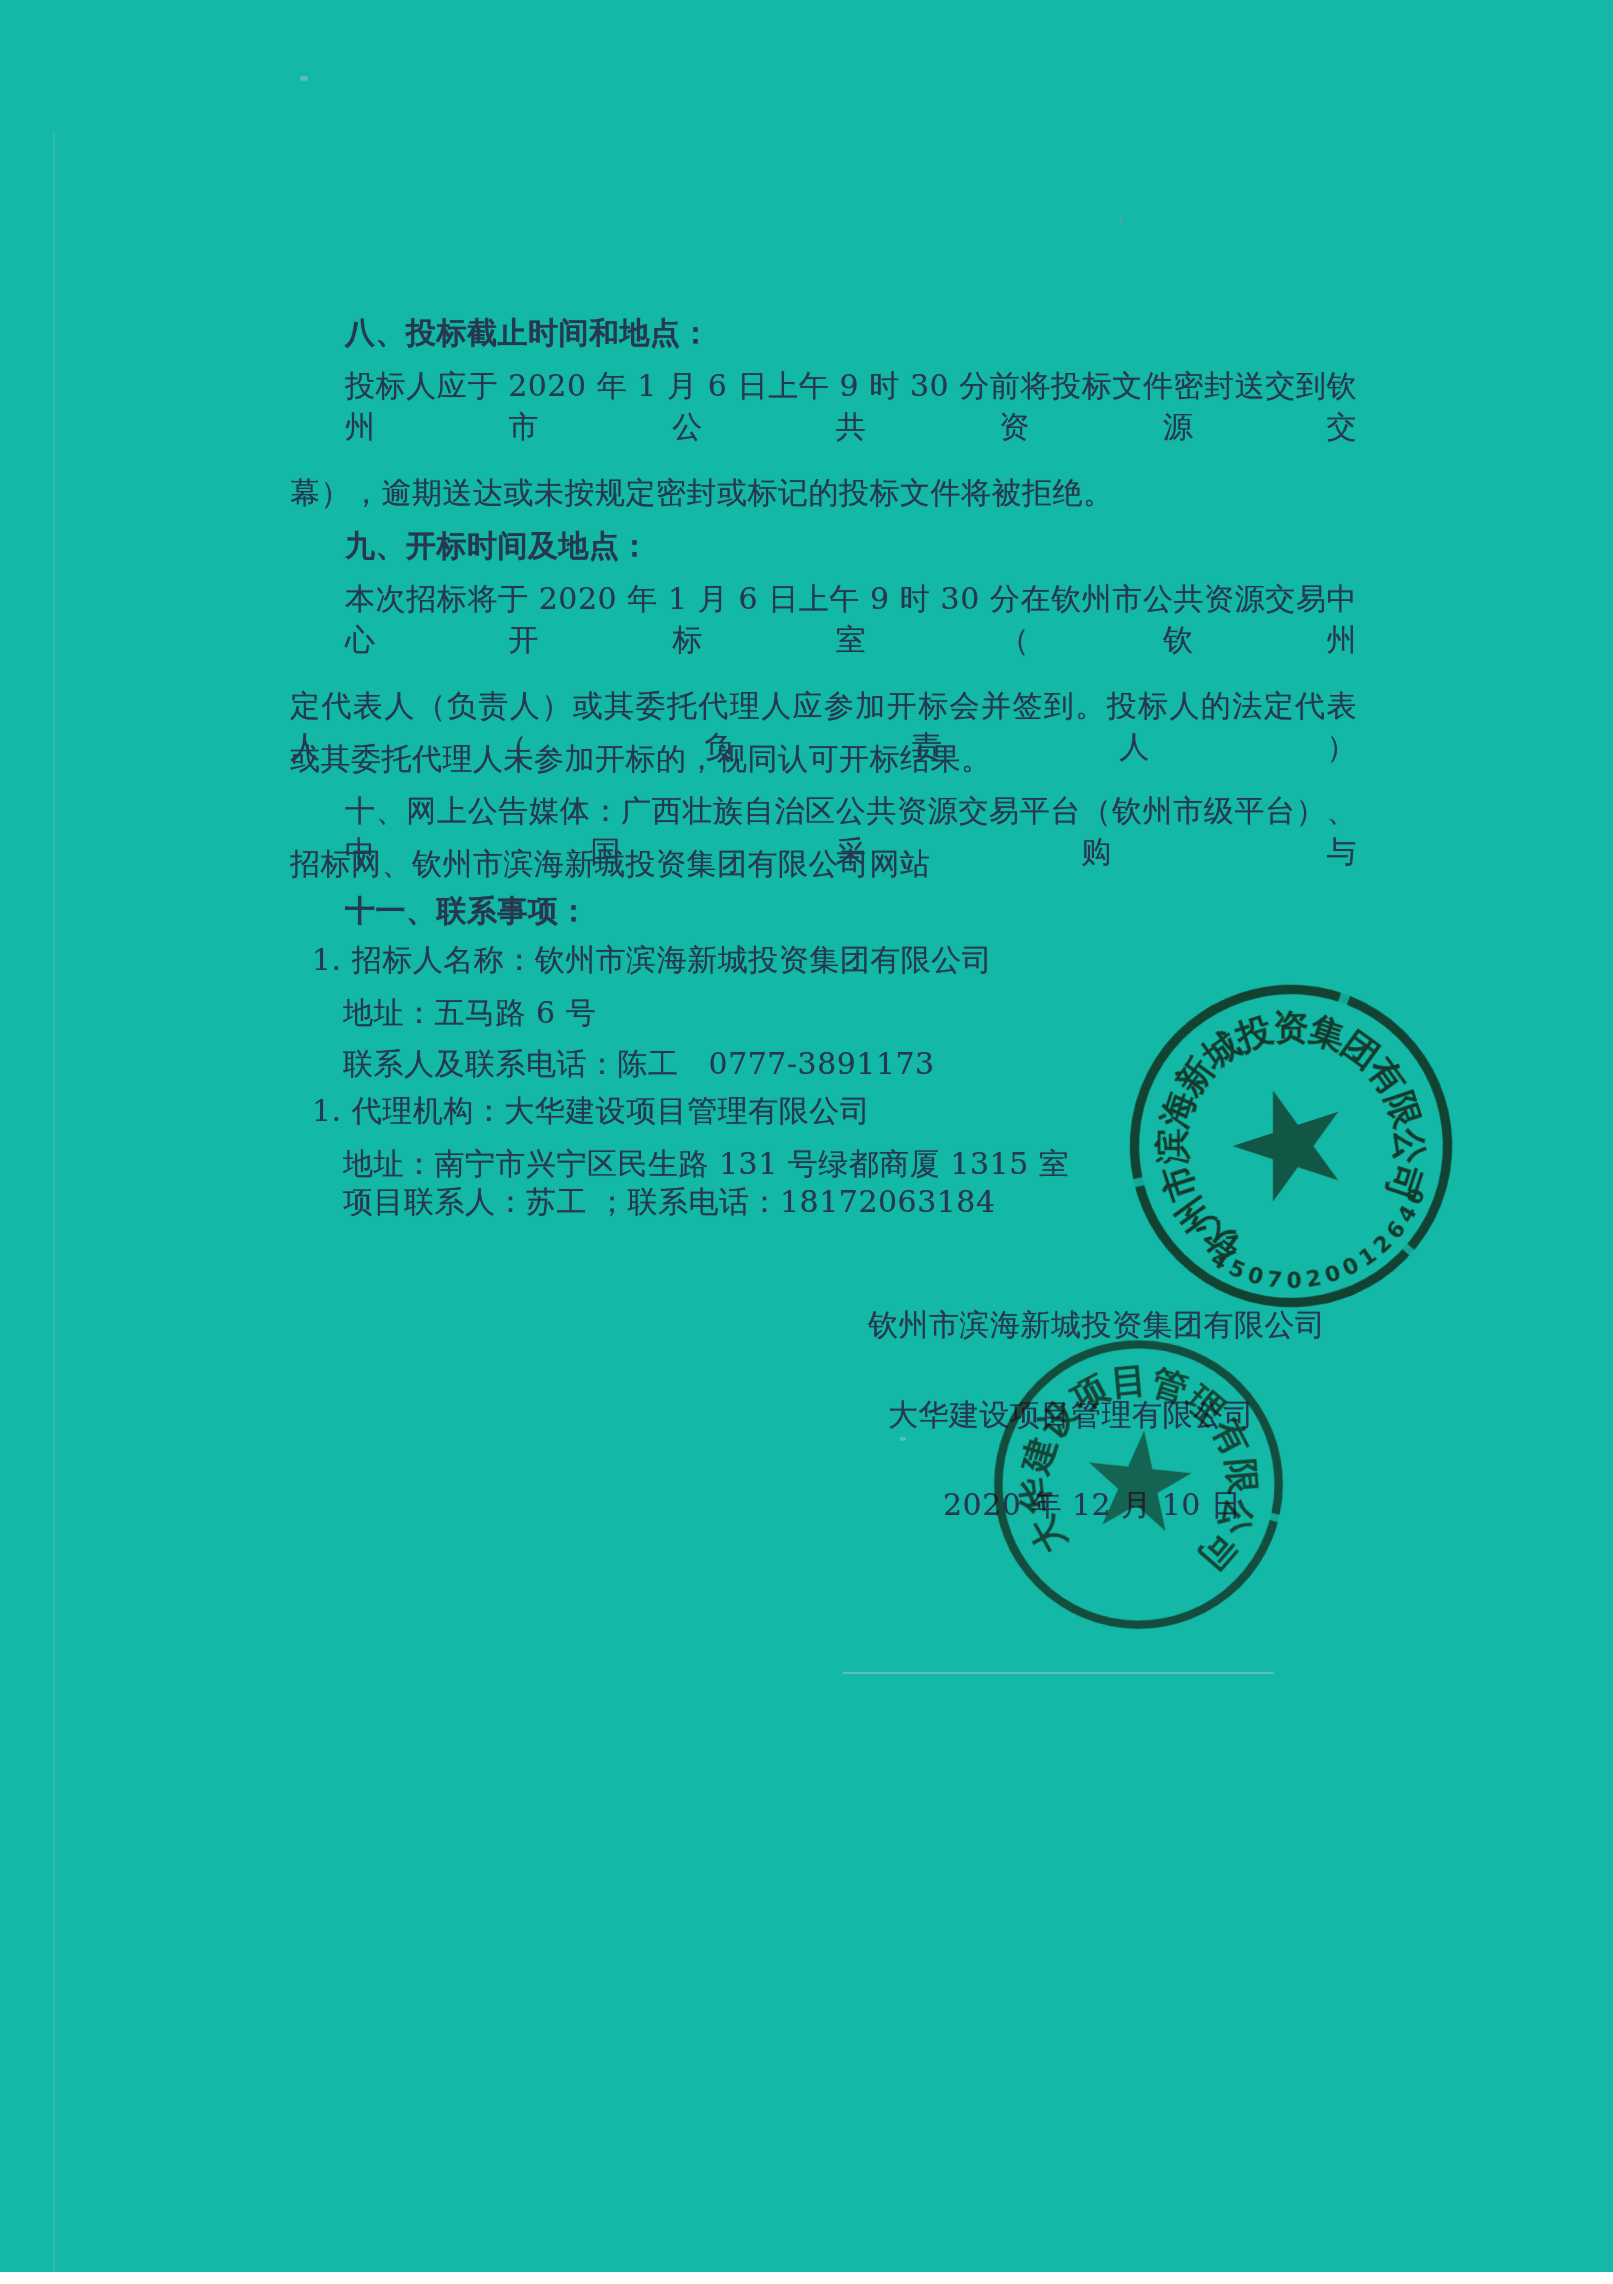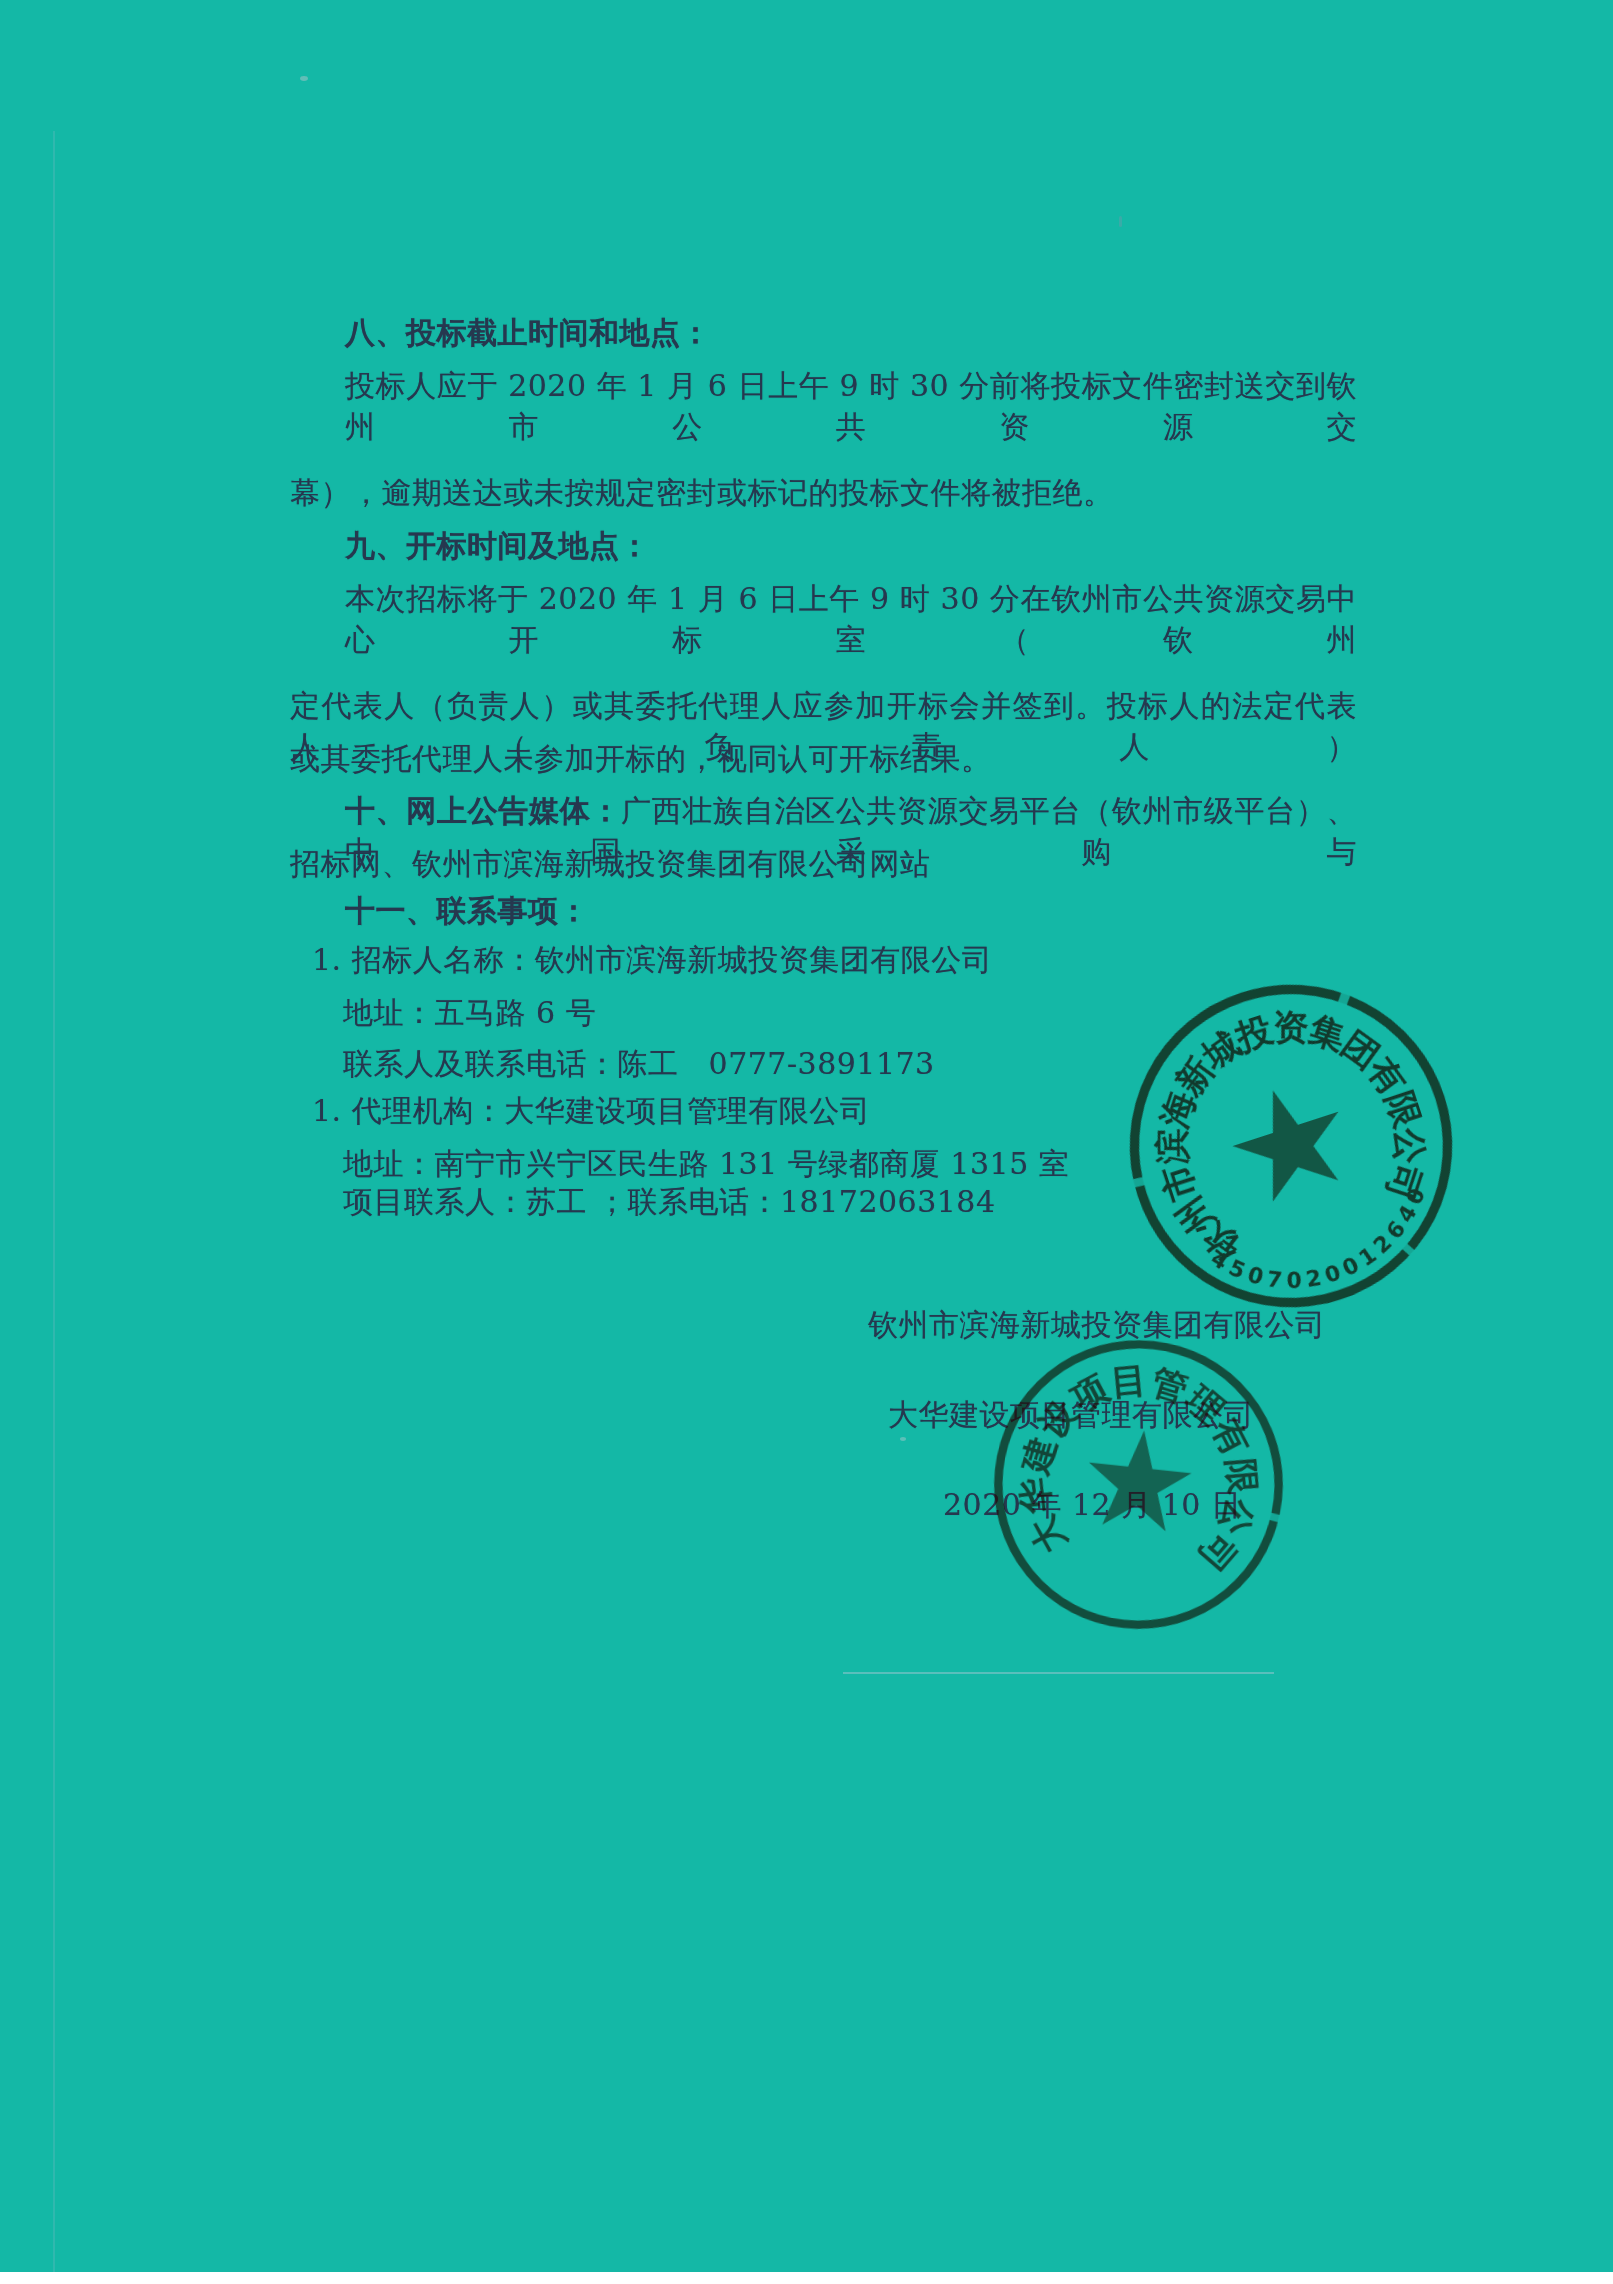--- a/index.html
+++ b/index.html
@@ -23,21 +23,21 @@
   .heading{font-weight:bold;}
   .just{
     white-space:normal;
     left:290px;width:1067px;
     text-align:justify;
     text-align-last:justify;
     text-justify:inter-character;
   }
   .just.indent{left:345px;width:1012px;}
   .plain{left:290px;}
-  .b{font-weight:bold;}
+  .b{font-weight:normal;}
   
   .seal{
     position:absolute;
     mix-blend-mode:multiply;
     opacity:.88;
     filter:blur(0.3px);
   }
   .seal svg{display:block;width:100%;height:100%;}
   .seal-ring{fill:none;stroke-width:9;}
   .seal-char{font-family:"DejaVu Serif","Liberation Serif",serif;font-weight:bold;text-anchor:middle;}

